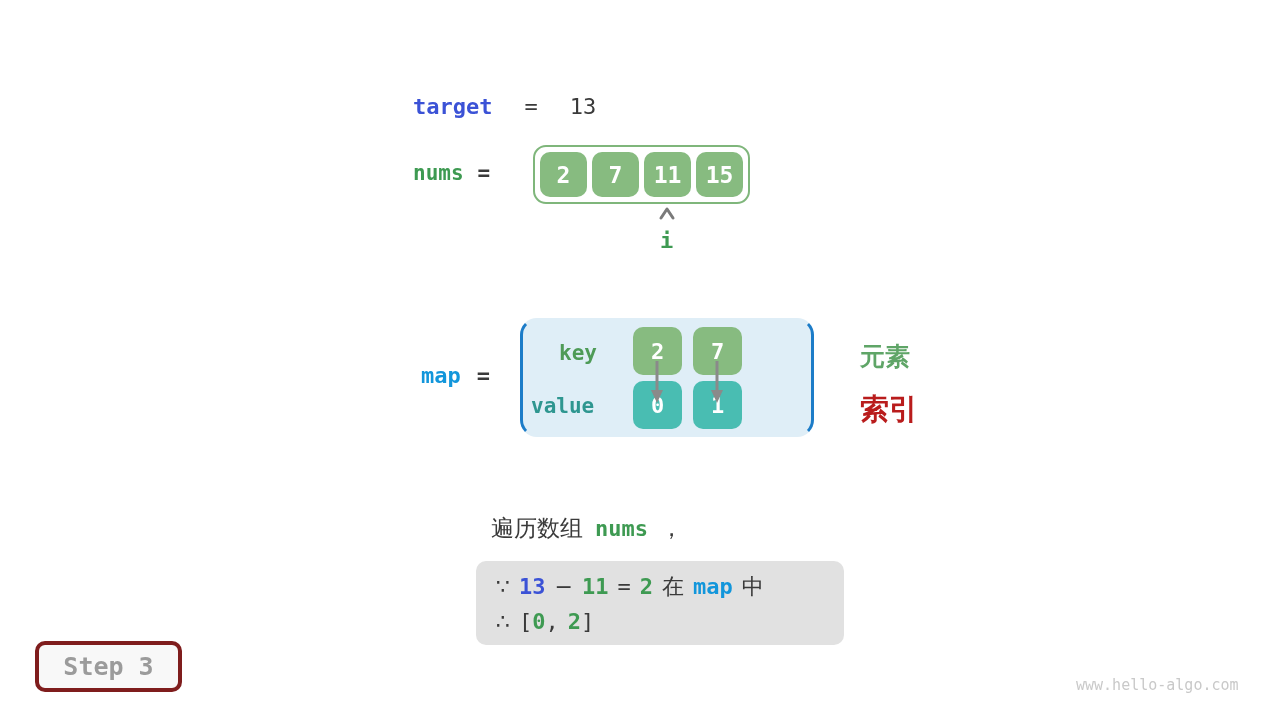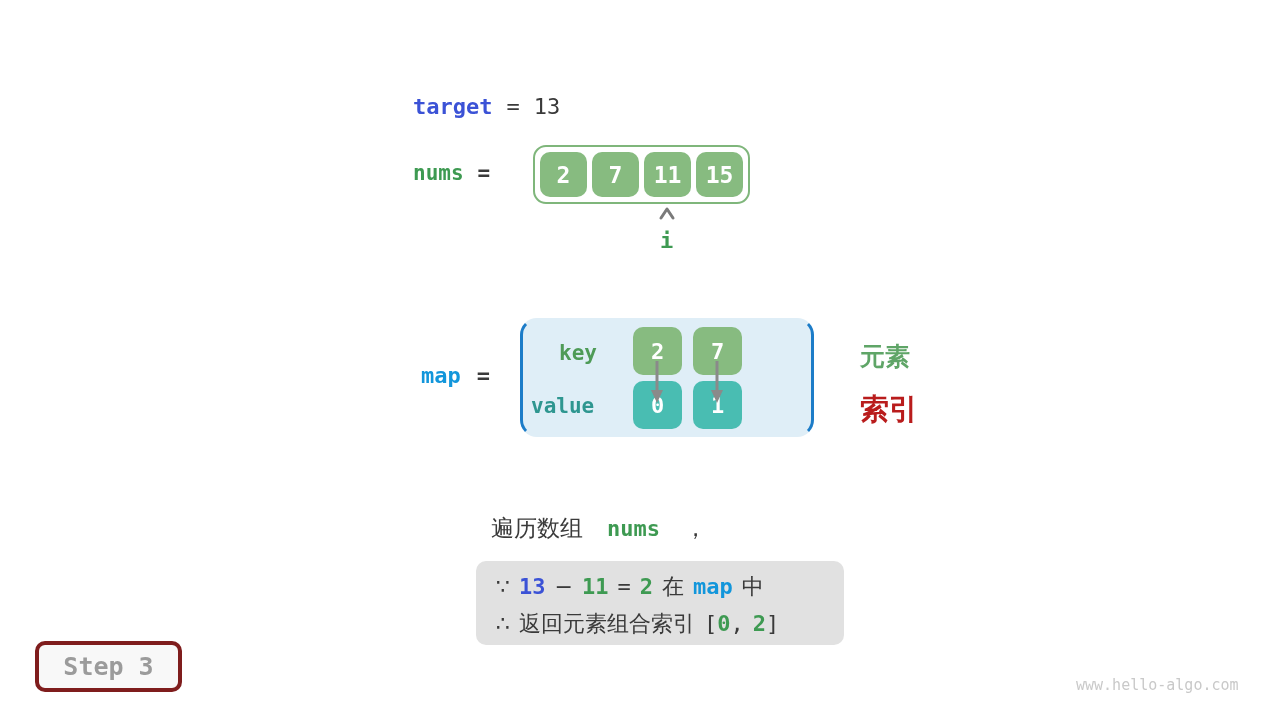--- a/index.html
+++ b/index.html
@@ -4,21 +4,21 @@
 <style>
   * { margin: 0; padding: 0; box-sizing: border-box; }
   html, body { width: 1280px; height: 720px; background: #ffffff; overflow: hidden; }
   body { position: relative; font-family: "DejaVu Sans", "Liberation Sans", sans-serif; }
 
   .mono { font-family: "DejaVu Sans Mono", "Liberation Mono", monospace; }
 
   
   .target-line {
     position: absolute; left: 413px; top: 94px;
-    display: flex; align-items: baseline; gap: 14px;
+    display: flex; align-items: baseline; gap: 32px;
     font-size: 22px; color: #3a3a3a;
   }
   .target-line .kw { color: #3b52d6; font-weight: bold; }
 
   
   .nums-label {
     position: absolute; left: 413px; top: 161px;
     display: flex; align-items: baseline; gap: 14px;
     font-size: 21px; color: #3a3a3a; font-weight: bold;
   }
@@ -90,21 +90,21 @@
     color: #5fa567; font-size: 25px; font-weight: bold;
   }
   .side-index {
     position: absolute; left: 860px; top: 390px;
     color: #b91c1c; font-size: 29px; font-weight: bold;
   }
 
   
   .caption {
     position: absolute; left: 491px; top: 513px;
-    display: flex; align-items: baseline; gap: 24px;
+    display: flex; align-items: baseline; gap: 12px;
     font-size: 23px; color: #3a3a3a;
   }
   .caption .kw { color: #3e9a52; font-weight: bold; font-size: 22px; }
 
   
   .note-box {
     position: absolute; left: 476px; top: 561px;
     width: 368px; height: 84px;
     background: #e1e1e1; border-radius: 10px;
     padding: 11px 0 0 20px;
@@ -205,21 +205,20 @@
     <span>−</span>
     <span class="b-green mono">11</span>
     <span class="mono">=</span>
     <span class="b-green mono">2</span>
     <span>在</span>
     <span class="b-azure mono">map</span>
     <span>中</span>
   </div>
   <div class="note-line">
     <span>∴</span>
-    <span>返回元素组合索引</span>
     <span class="bracket-group mono">
       <span>[</span>
       <span class="b-green">0</span>
       <span class="comma">,</span>
       <span class="b-green">2</span>
       <span>]</span>
     </span>
   </div>
 </div>
 

